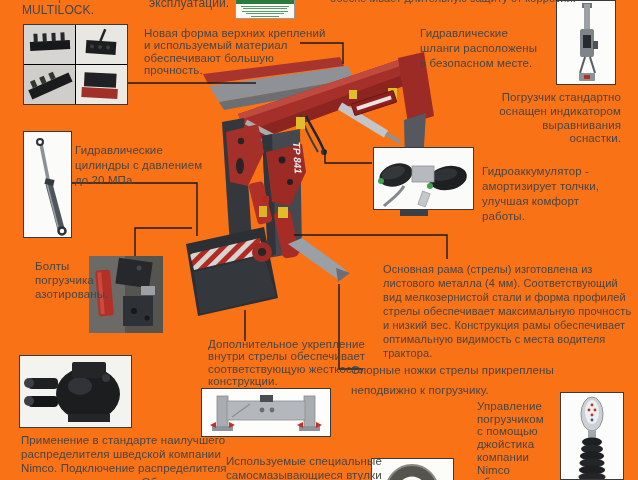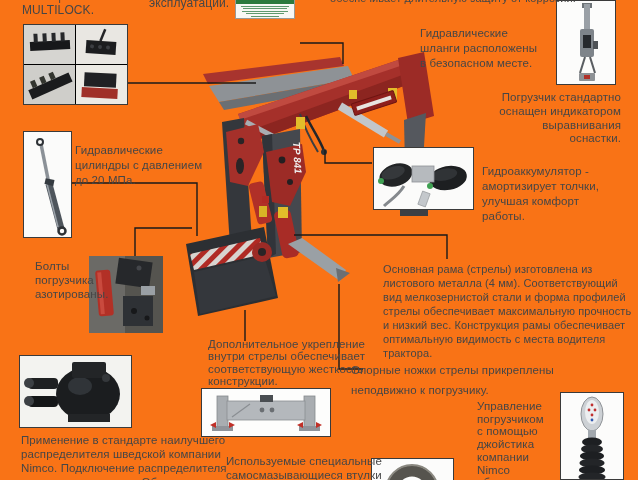--- a/index.html
+++ b/index.html
@@ -282,20 +282,24 @@
     </svg>
   </div>
 
   <div class="ann txt" style="left:22px;top:-11px;line-height:14px;font-size:12px">помощью
 MULTILOCK.</div>
 
   <div class="ann txt" style="left:149px;top:-3px;font-size:12px">эксплуатации.</div>
 
   <div class="ann txt" style="left:330px;top:-8px;font-size:11px;white-space:nowrap">обеспечивает длительную защиту от коррозии.</div>
 
+  <div class="ann txt" style="left:144px;top:27px;line-height:12.3px">Новая форма верхних креплений
+и используемый материал
+обеспечивают большую
+прочность.</div>
 
   <div class="ann txt" style="left:420px;top:26px;line-height:15px">Гидравлические
 шланги расположены
 в безопасном месте.</div>
 
   <div class="ann txt" style="left:482px;top:164px;line-height:15px">Гидроаккумулятор -
 амортизирует толчки,
 улучшая комфорт
 работы.</div>
 

